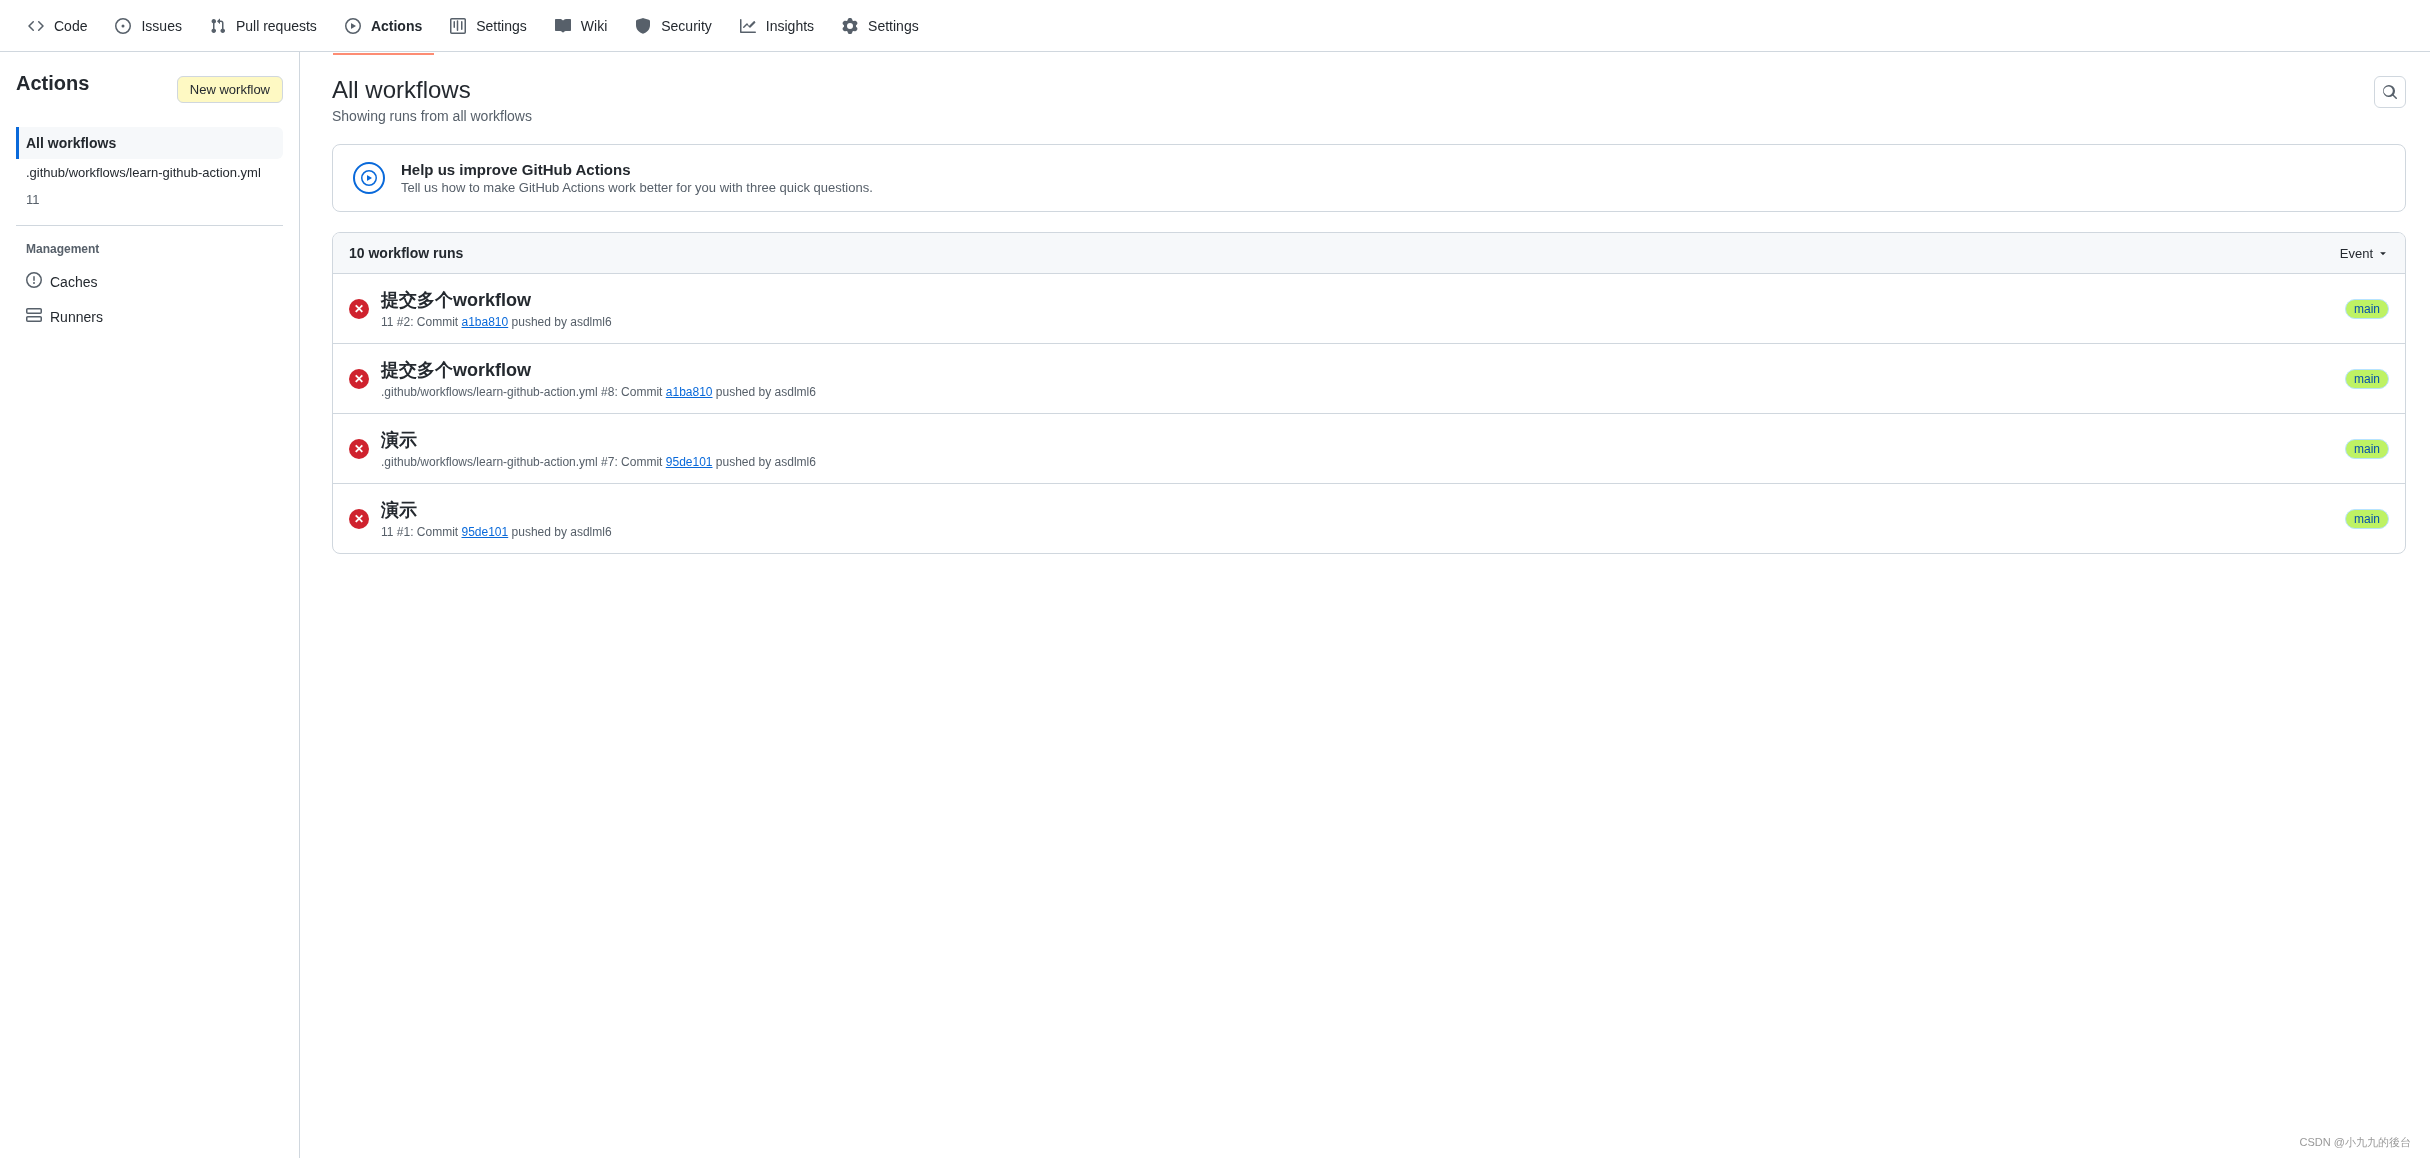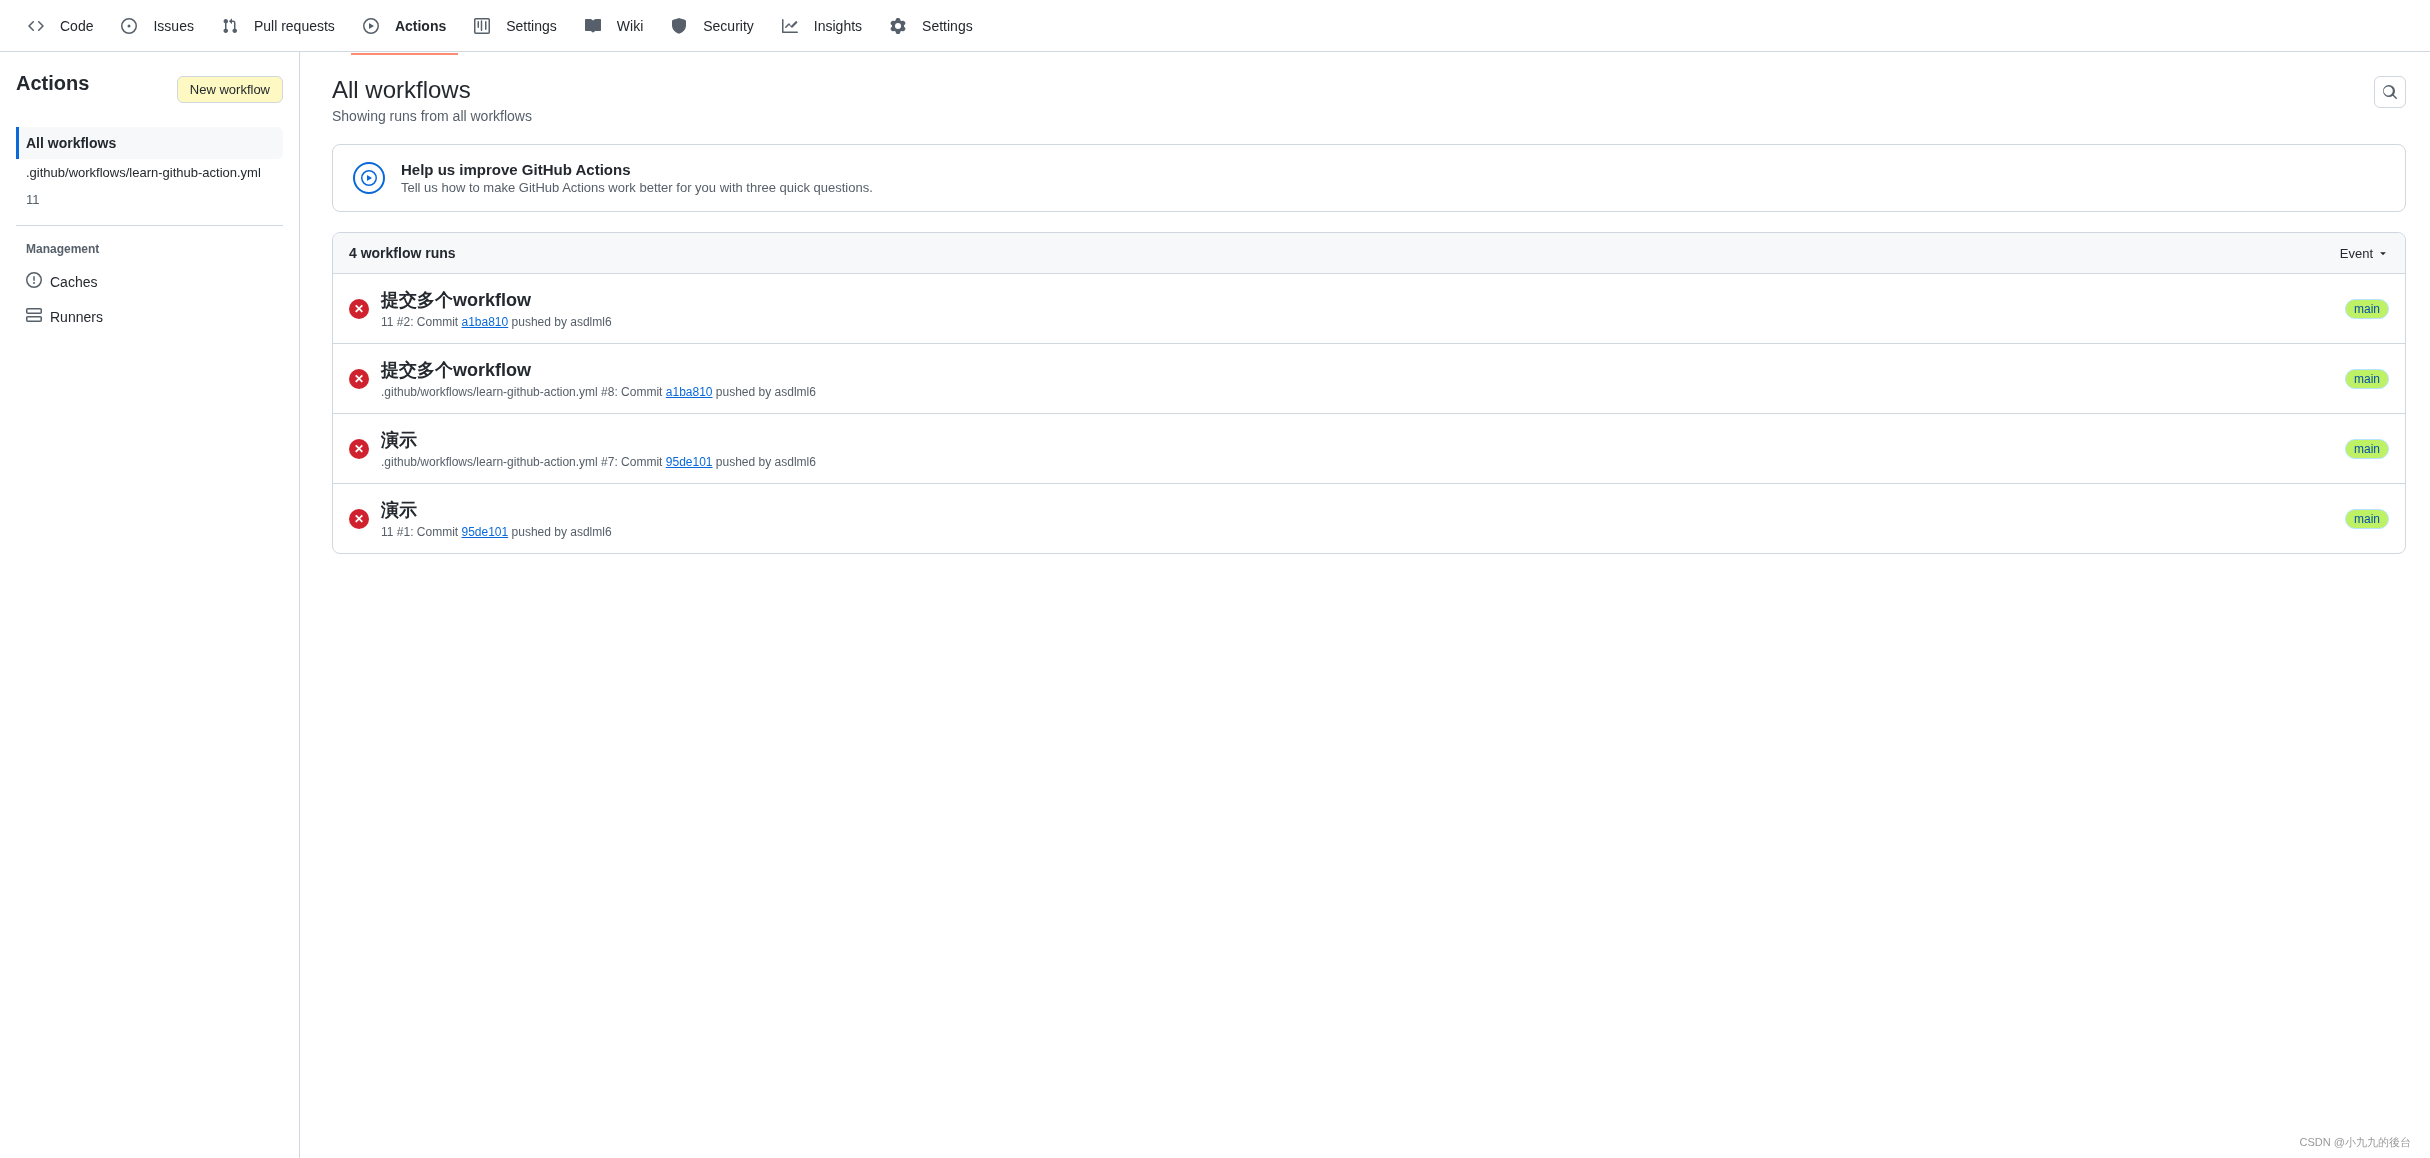--- a/index.html
+++ b/index.html
@@ -16,21 +16,21 @@
       align-items: center;
       border-bottom: 1px solid #d0d7de;
       padding: 0 16px;
       height: 52px;
       background: #fff;
       gap: 4px;
     }
     .nav-item {
       display: flex;
       align-items: center;
-      gap: 16px;
+      gap: 10px;
       padding: 8px 12px;
       color: #24292f;
       font-size: 14px;
       cursor: pointer;
       border-radius: 6px;
       text-decoration: none;
       position: relative;
       white-space: nowrap;
     }
     .nav-item.active {
@@ -423,21 +423,21 @@
         </svg>
       </div>
       <div>
         <div class="banner-title">Help us improve GitHub Actions</div>
         <div class="banner-subtitle">Tell us how to make GitHub Actions work better for you with three quick questions.</div>
       </div>
     </div>
 
     <div class="runs-section">
       <div class="runs-header">
-        <span class="runs-count">4 workflow runs</span>
+        <span class="runs-count">10 workflow runs</span>
         <span class="event-filter">
           <span>Event</span>
           <svg width="12" height="12" viewBox="0 0 16 16" fill="currentColor">
             <path d="M4.427 7.427l3.396 3.396a.25.25 0 0 0 .354 0l3.396-3.396A.25.25 0 0 0 11.396 7H4.604a.25.25 0 0 0-.177.427z"></path>
           </svg>
         </span>
       </div>
 
       <div class="run-item">
         <div class="run-status-icon">✕</div>

